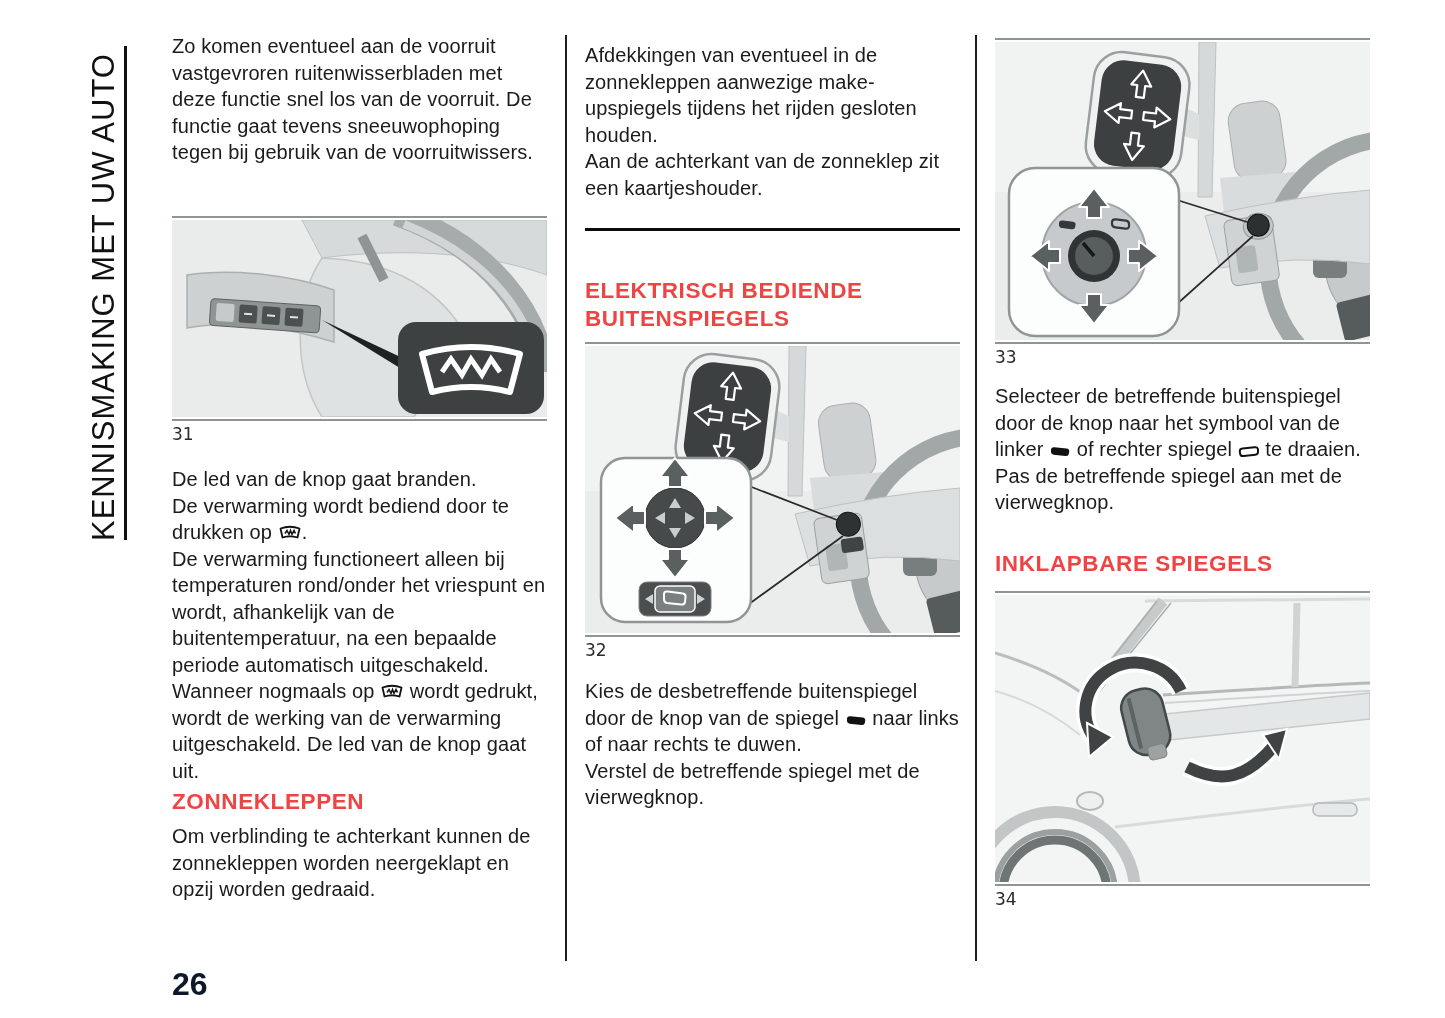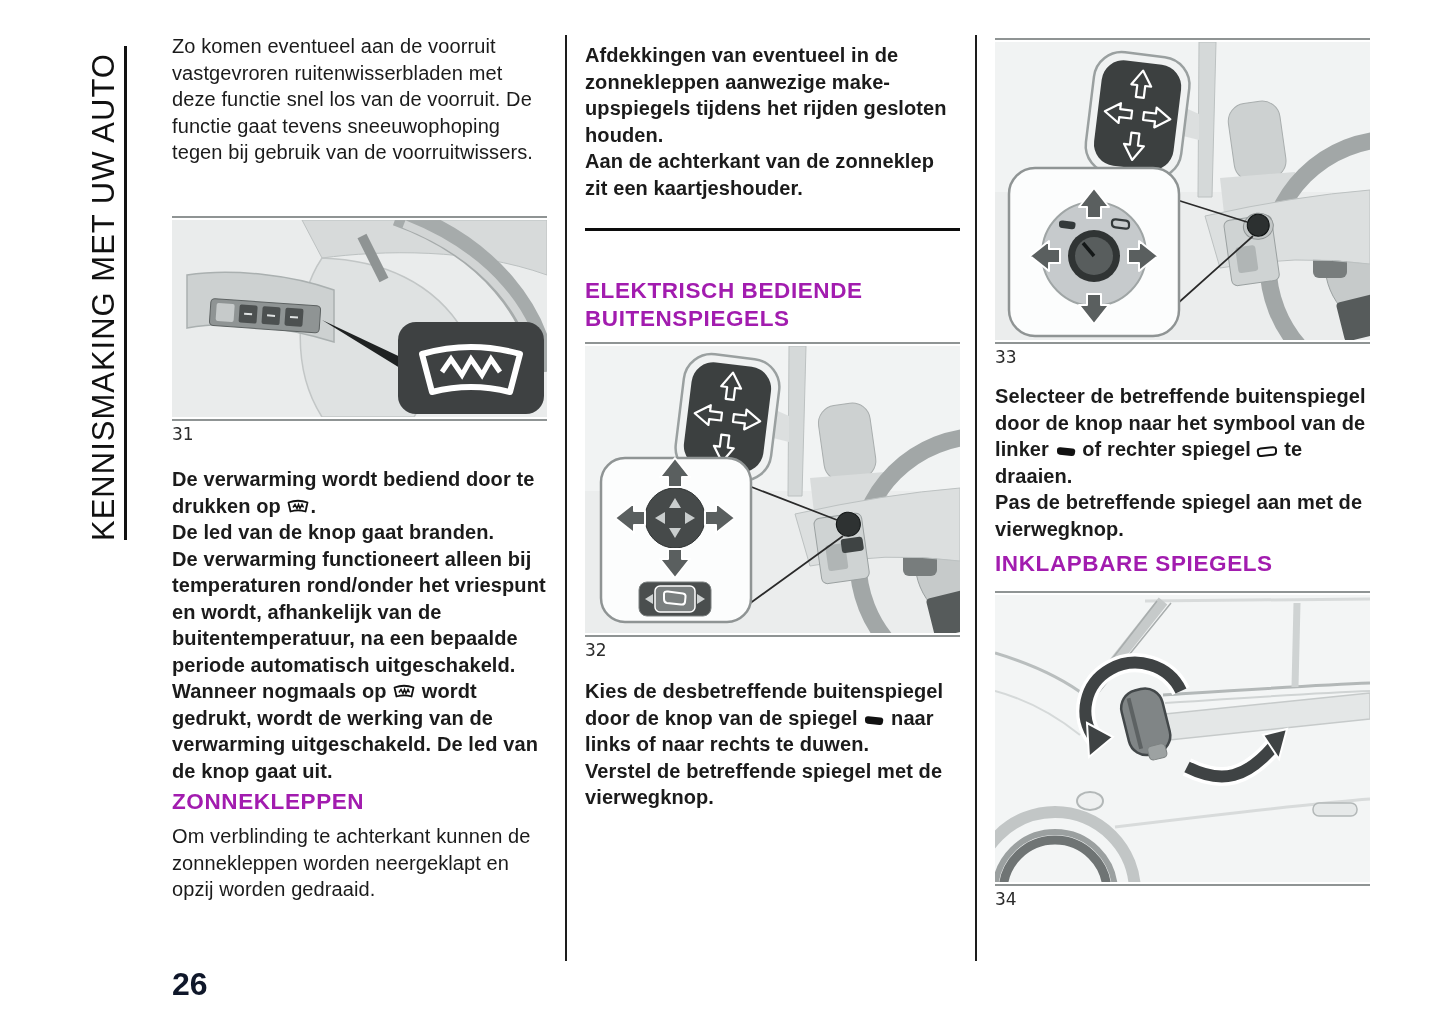--- a/index.html
+++ b/index.html
@@ -17,24 +17,24 @@
   
   .col{position:absolute;width:375px;}
   .col1{left:172px;top:0;height:1018px;}
   .col2{left:585px;top:0;height:1018px;}
   .col3{left:995px;top:0;height:1018px;}
   .divider{position:absolute;top:35px;width:2px;height:926px;background:#1d1d1d;}
   .div1{left:565px;}
   .div2{left:975px;}
   
   p.body{font-size:20px;line-height:26.5px;margin:0;letter-spacing:0.1px;}
-  .block{display:block;font-weight:bold;}
+  .block{display:block;}
   h2.section{font-size:31px;font-weight:700;letter-spacing:0.8px;margin:0;color:#0c0c0c;}
   .section-rule{height:3px;background:#0c0c0c;margin-top:7px;}
-  h3.sub{font-size:22.5px;font-weight:700;letter-spacing:0.6px;line-height:28px;margin:0;color:#a21caf;}
+  h3.sub{font-size:22.5px;font-weight:700;letter-spacing:0.6px;line-height:28px;margin:0;color:#ef4444;}
   
   .fig{position:absolute;left:0;width:375px;}
   .fig-rule{height:2px;background:#8f9494;}
   .fig svg.illust{display:block;margin:2px 0;}
   .fig-label{font-size:17px;color:#2b2b2b;margin-top:3px;font-family:"DejaVu Sans", sans-serif;}
   .inline-ico{vertical-align:-2px;}
   .pageno{position:absolute;left:172px;top:966px;font-size:32px;font-weight:700;color:#0f172a;}
 </style>
 </head>
 <body>
@@ -72,27 +72,27 @@
         <rect x="226" y="102" width="146" height="92" rx="18" fill="#3e4142"></rect>
         <path d="M250,134 Q299,120 348,134 L338,172 Q299,162 260,172 Z" stroke="#ffffff" stroke-width="6" fill="none" stroke-linejoin="round"></path>
         <polyline points="270,152 279,139 290,155 299,139 310,155 319,139 328,152" stroke="#ffffff" stroke-width="5" fill="none"></polyline>
       </g>
     </svg>
     <div class="fig-rule"></div>
     <div class="fig-label">31</div>
   </div>
 
   <p class="body abs" style="top:466px;">
+    <span class="block">De led van de knop gaat branden.</span>
     <span class="block">
       <span>De verwarming wordt bediend door te drukken op </span><svg class="inline-ico" width="24" height="17" viewBox="0 0 24 17">
           <path d="M2.5,4.5 Q12,1 21.5,4.5 L19.5,13.5 Q12,11.4 4.5,13.5 Z" fill="none" stroke="#111" stroke-width="1.8" stroke-linejoin="round"></path>
           <polyline points="7,9.5 9,6.5 11,10.5 12.5,6.5 14,10.5 16,6.5 17.5,9.5" fill="none" stroke="#111" stroke-width="1.5"></polyline>
         </svg><span>.</span>
     </span>
-    <span class="block">De led van de knop gaat branden.</span>
     <span class="block">
       <span>De verwarming functioneert alleen bij temperaturen rond/onder het vriespunt en wordt, afhankelijk van de buitentemperatuur, na een bepaalde periode automatisch uitgeschakeld. Wanneer nogmaals op </span><svg class="inline-ico" width="24" height="17" viewBox="0 0 24 17">
           <path d="M2.5,4.5 Q12,1 21.5,4.5 L19.5,13.5 Q12,11.4 4.5,13.5 Z" fill="none" stroke="#111" stroke-width="1.8" stroke-linejoin="round"></path>
           <polyline points="7,9.5 9,6.5 11,10.5 12.5,6.5 14,10.5 16,6.5 17.5,9.5" fill="none" stroke="#111" stroke-width="1.5"></polyline>
         </svg><span> wordt gedrukt, wordt de werking van de verwarming uitgeschakeld. De led van de knop gaat uit.</span>
     </span>
   </p>
 
   <h3 class="sub abs" style="top:788px;">ZONNEKLEPPEN</h3>
   <p class="body abs" style="top:823px;">Om verblinding te achterkant kunnen de zonnekleppen worden neergeklapt en opzij worden gedraaid.</p>

